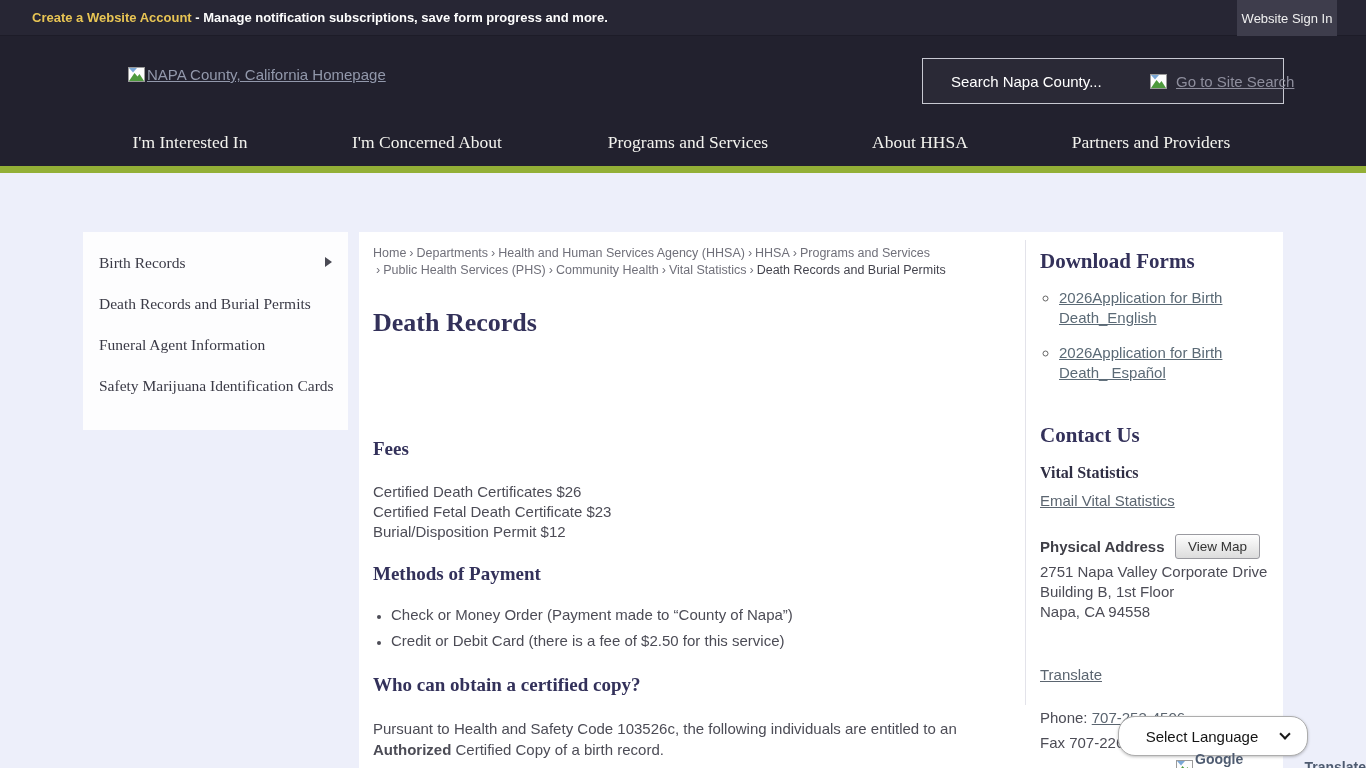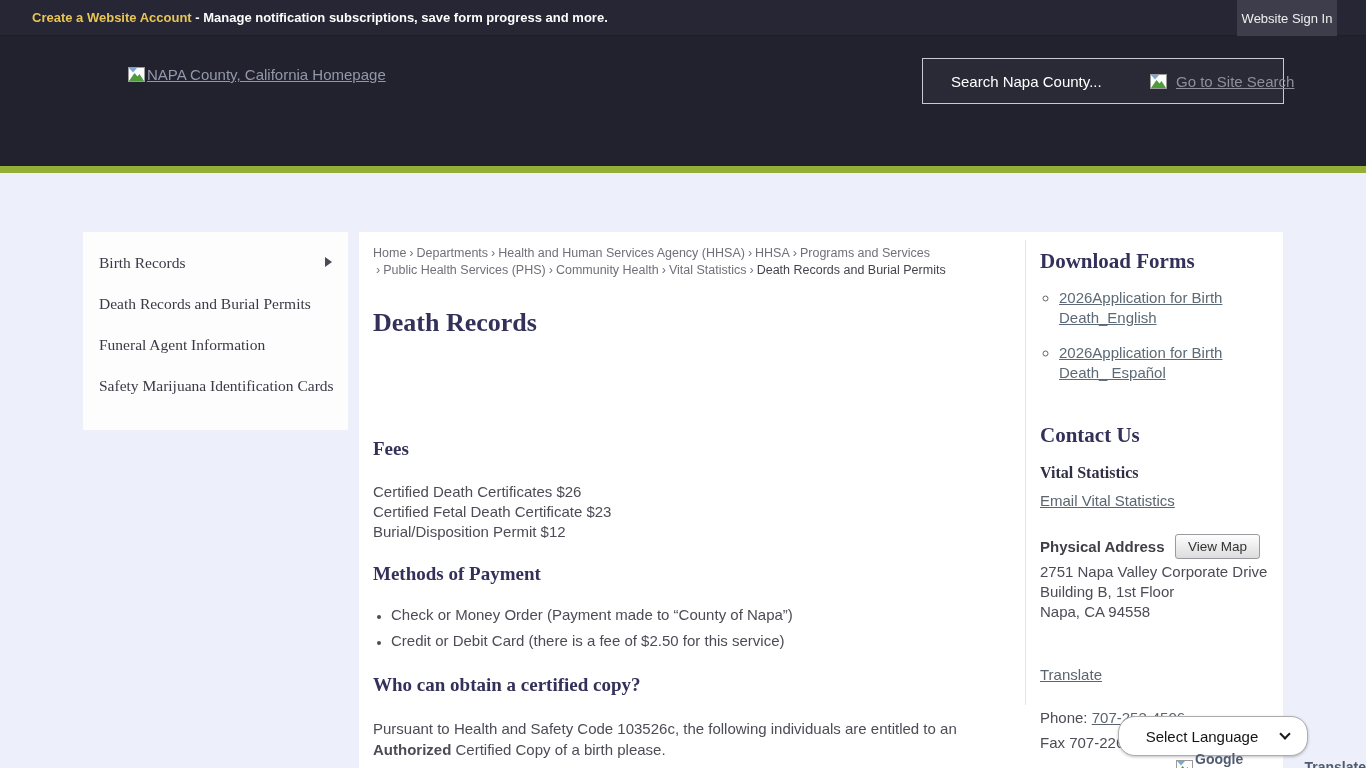--- a/index.html
+++ b/index.html
@@ -98,20 +98,27 @@
     <input class="search-input" type="text" placeholder="Search Napa County..." style="">
     <a class="search-go">
       <svg class="broken-img" width="17" height="15" viewBox="0 0 17 15">
         <rect x="0.5" y="0.5" width="16" height="14" fill="#fdfdfd" stroke="#9a9a9a"></rect>
         <path d="M1 14 L6.5 6 L9.5 9.5 L11.5 7 L16 14 Z" fill="#4e9a3d"></path>
         <path d="M1 1 L9 1 L5 5.5 Z" fill="#7aa7d6"></path>
       </svg>
       <span>Go to Site Search</span>
     </a>
   </div>
+  <div class="nav">
+    <a class="nav-item" style="left:190px">I'm Interested In</a>
+    <a class="nav-item" style="left:427px">I'm Concerned About</a>
+    <a class="nav-item" style="left:688px">Programs and Services</a>
+    <a class="nav-item" style="left:920px">About HHSA</a>
+    <a class="nav-item" style="left:1151px">Partners and Providers</a>
+  </div>
 </div>
 <div class="accent-bar"></div>
 
 <nav class="left-panel">
   <a class="side-item">
     <span class="arrow-right"></span>
     <span>Birth Records</span>
   </a>
   <a class="side-item">Death Records and Burial Permits</a>
   <a class="side-item">Funeral Agent Information</a>
@@ -137,21 +144,21 @@
   </div>
 
   <h2 class="h2" style="top:331px">Methods of Payment</h2>
   <ul class="pay-list">
     <li>Check or Money Order (Payment made to “County of Napa”)</li>
     <li>Credit or Debit Card (there is a fee of $2.50 for this service)</li>
   </ul>
 
   <h2 class="h2" style="top:442px">Who can obtain a certified copy?</h2>
   <p class="who-para body-text">
-    <span>Pursuant to Health and Safety Code 103526c, the following individuals are entitled to an </span><b>Authorized</b><span> Certified Copy of a birth please.</span>
+    <span>Pursuant to Health and Safety Code 103526c, the following individuals are entitled to an </span><b>Authorized</b><span> Certified Copy of a birth record.</span>
   </p>
 
   <h2 class="h2r" style="left:681px; top:17px">Download Forms</h2>
   <ul class="dl-list">
     <li><a>2026Application for Birth Death_English</a></li>
     <li><a>2026Application for Birth Death_ Español</a></li>
   </ul>
 
   <h2 class="h2r" style="left:681px; top:191px">Contact Us</h2>
   <div class="h3r">Vital Statistics</div>

